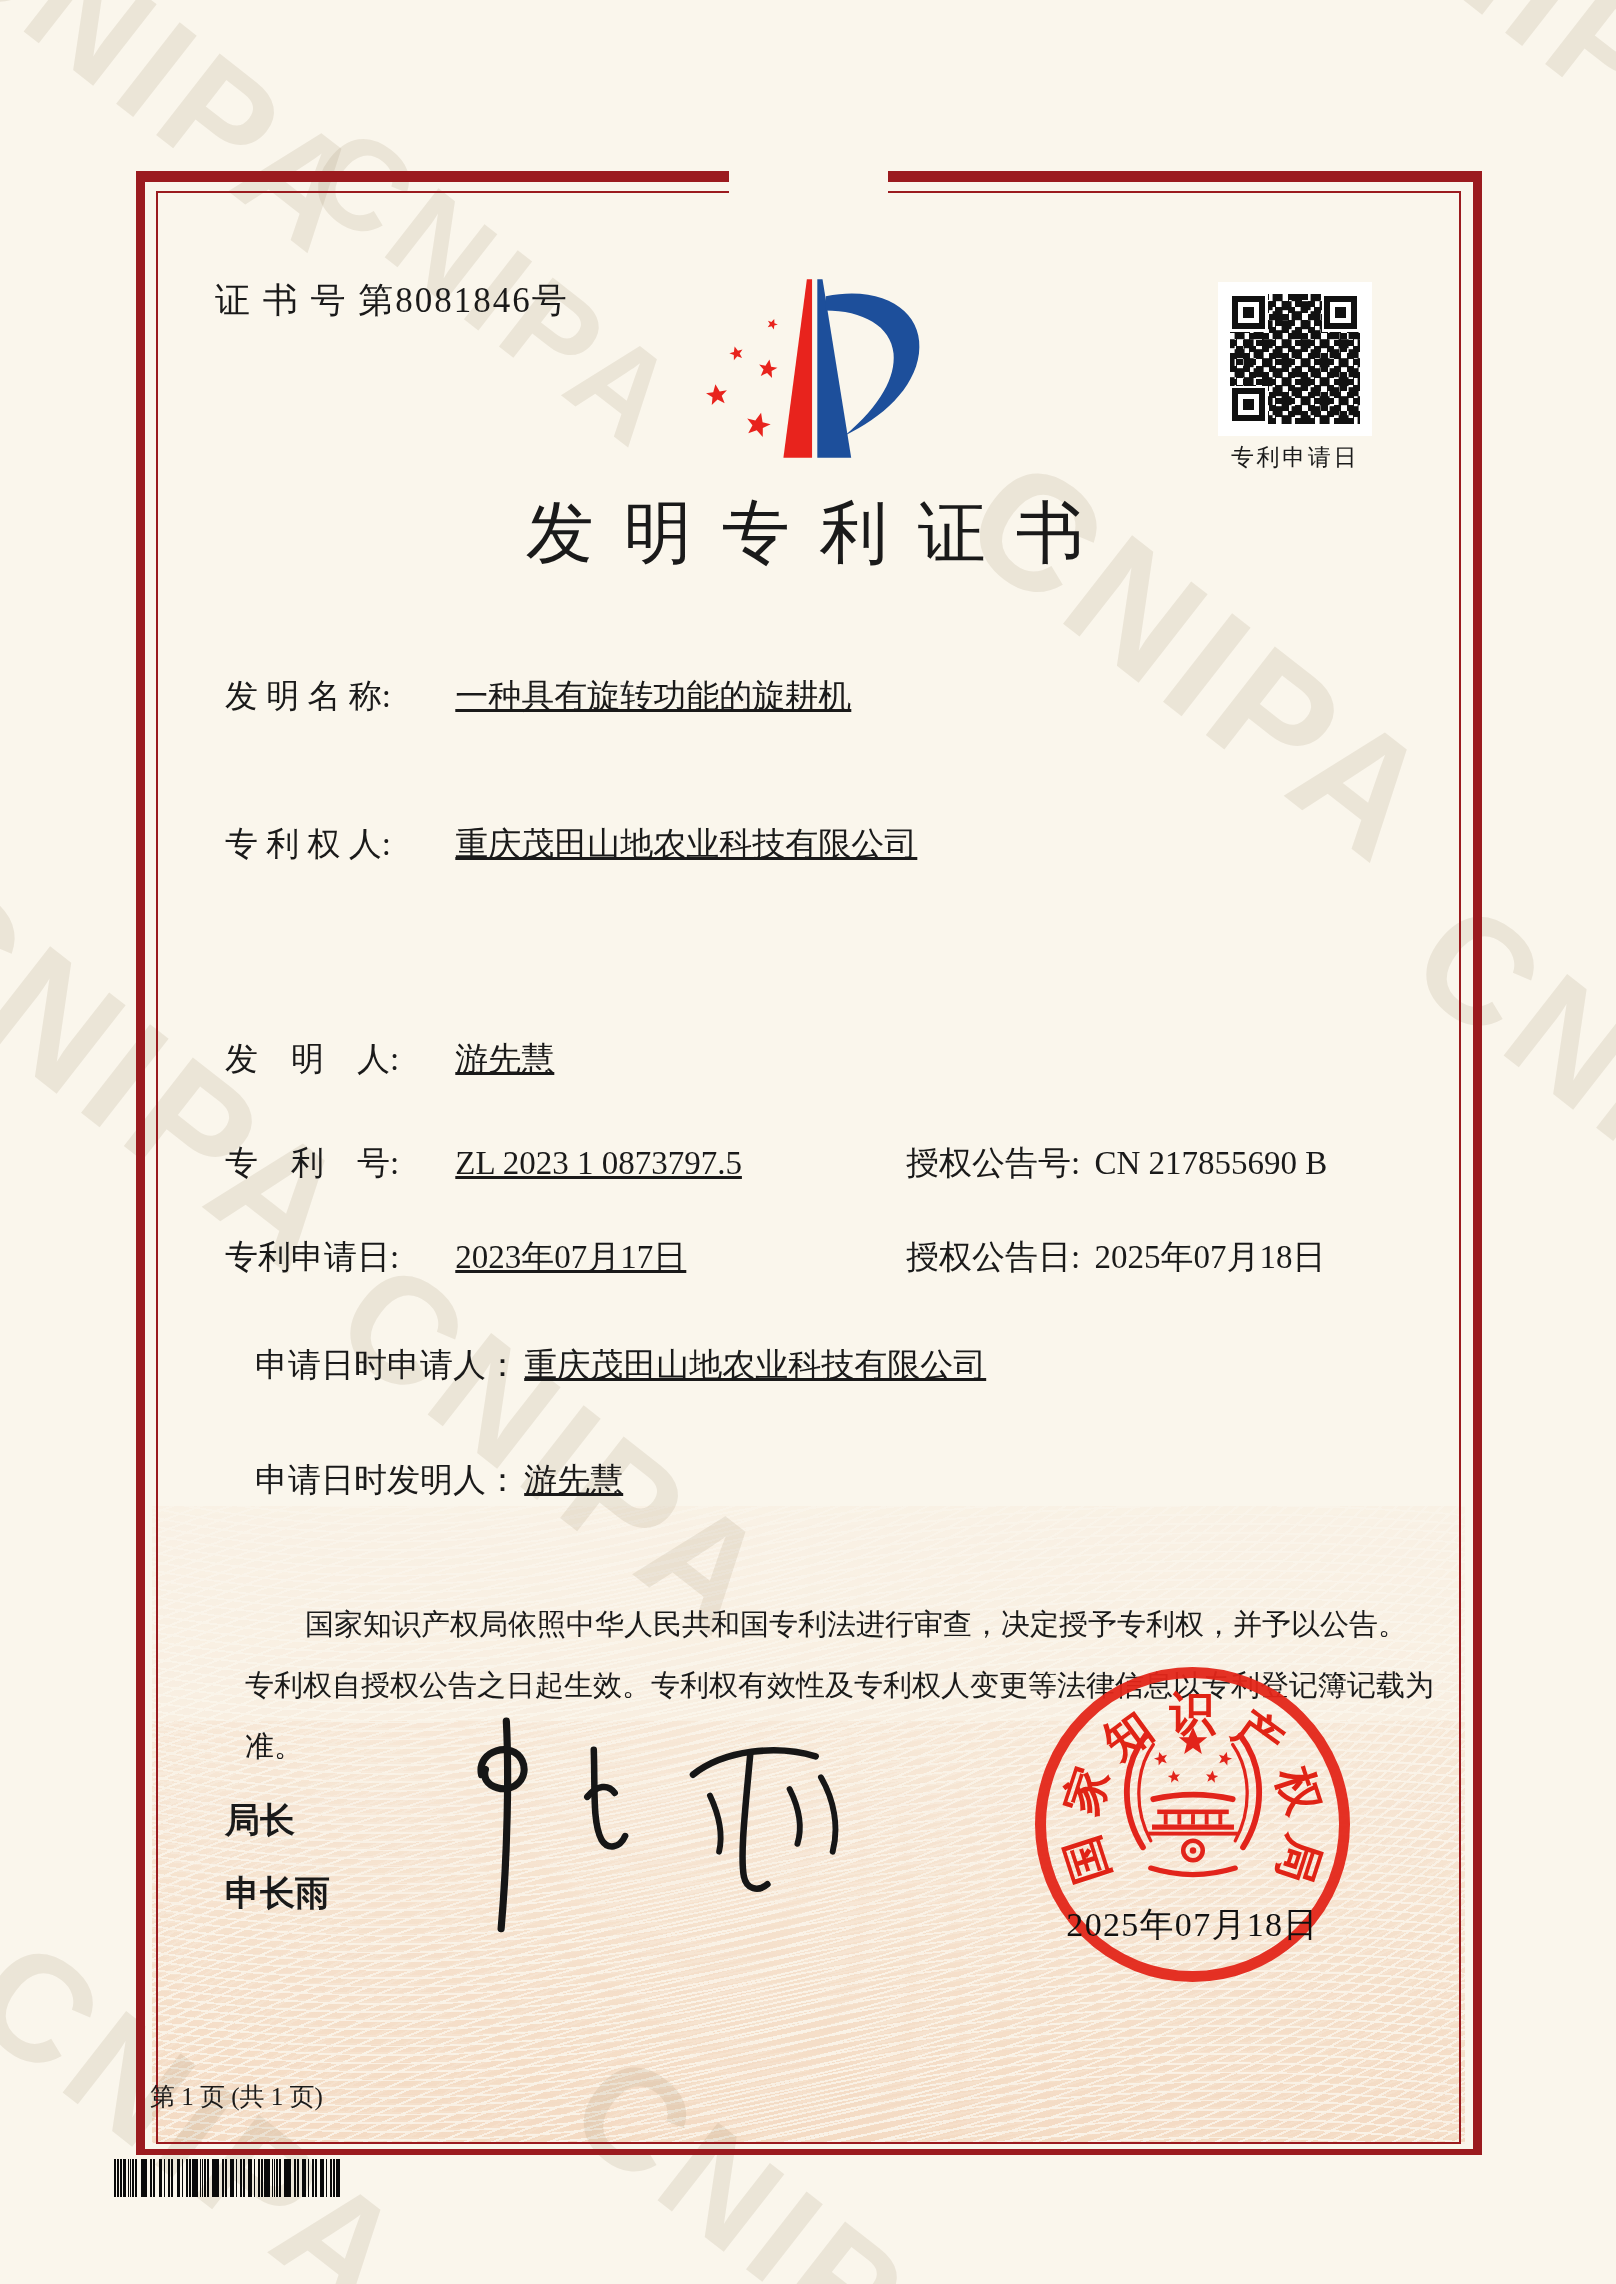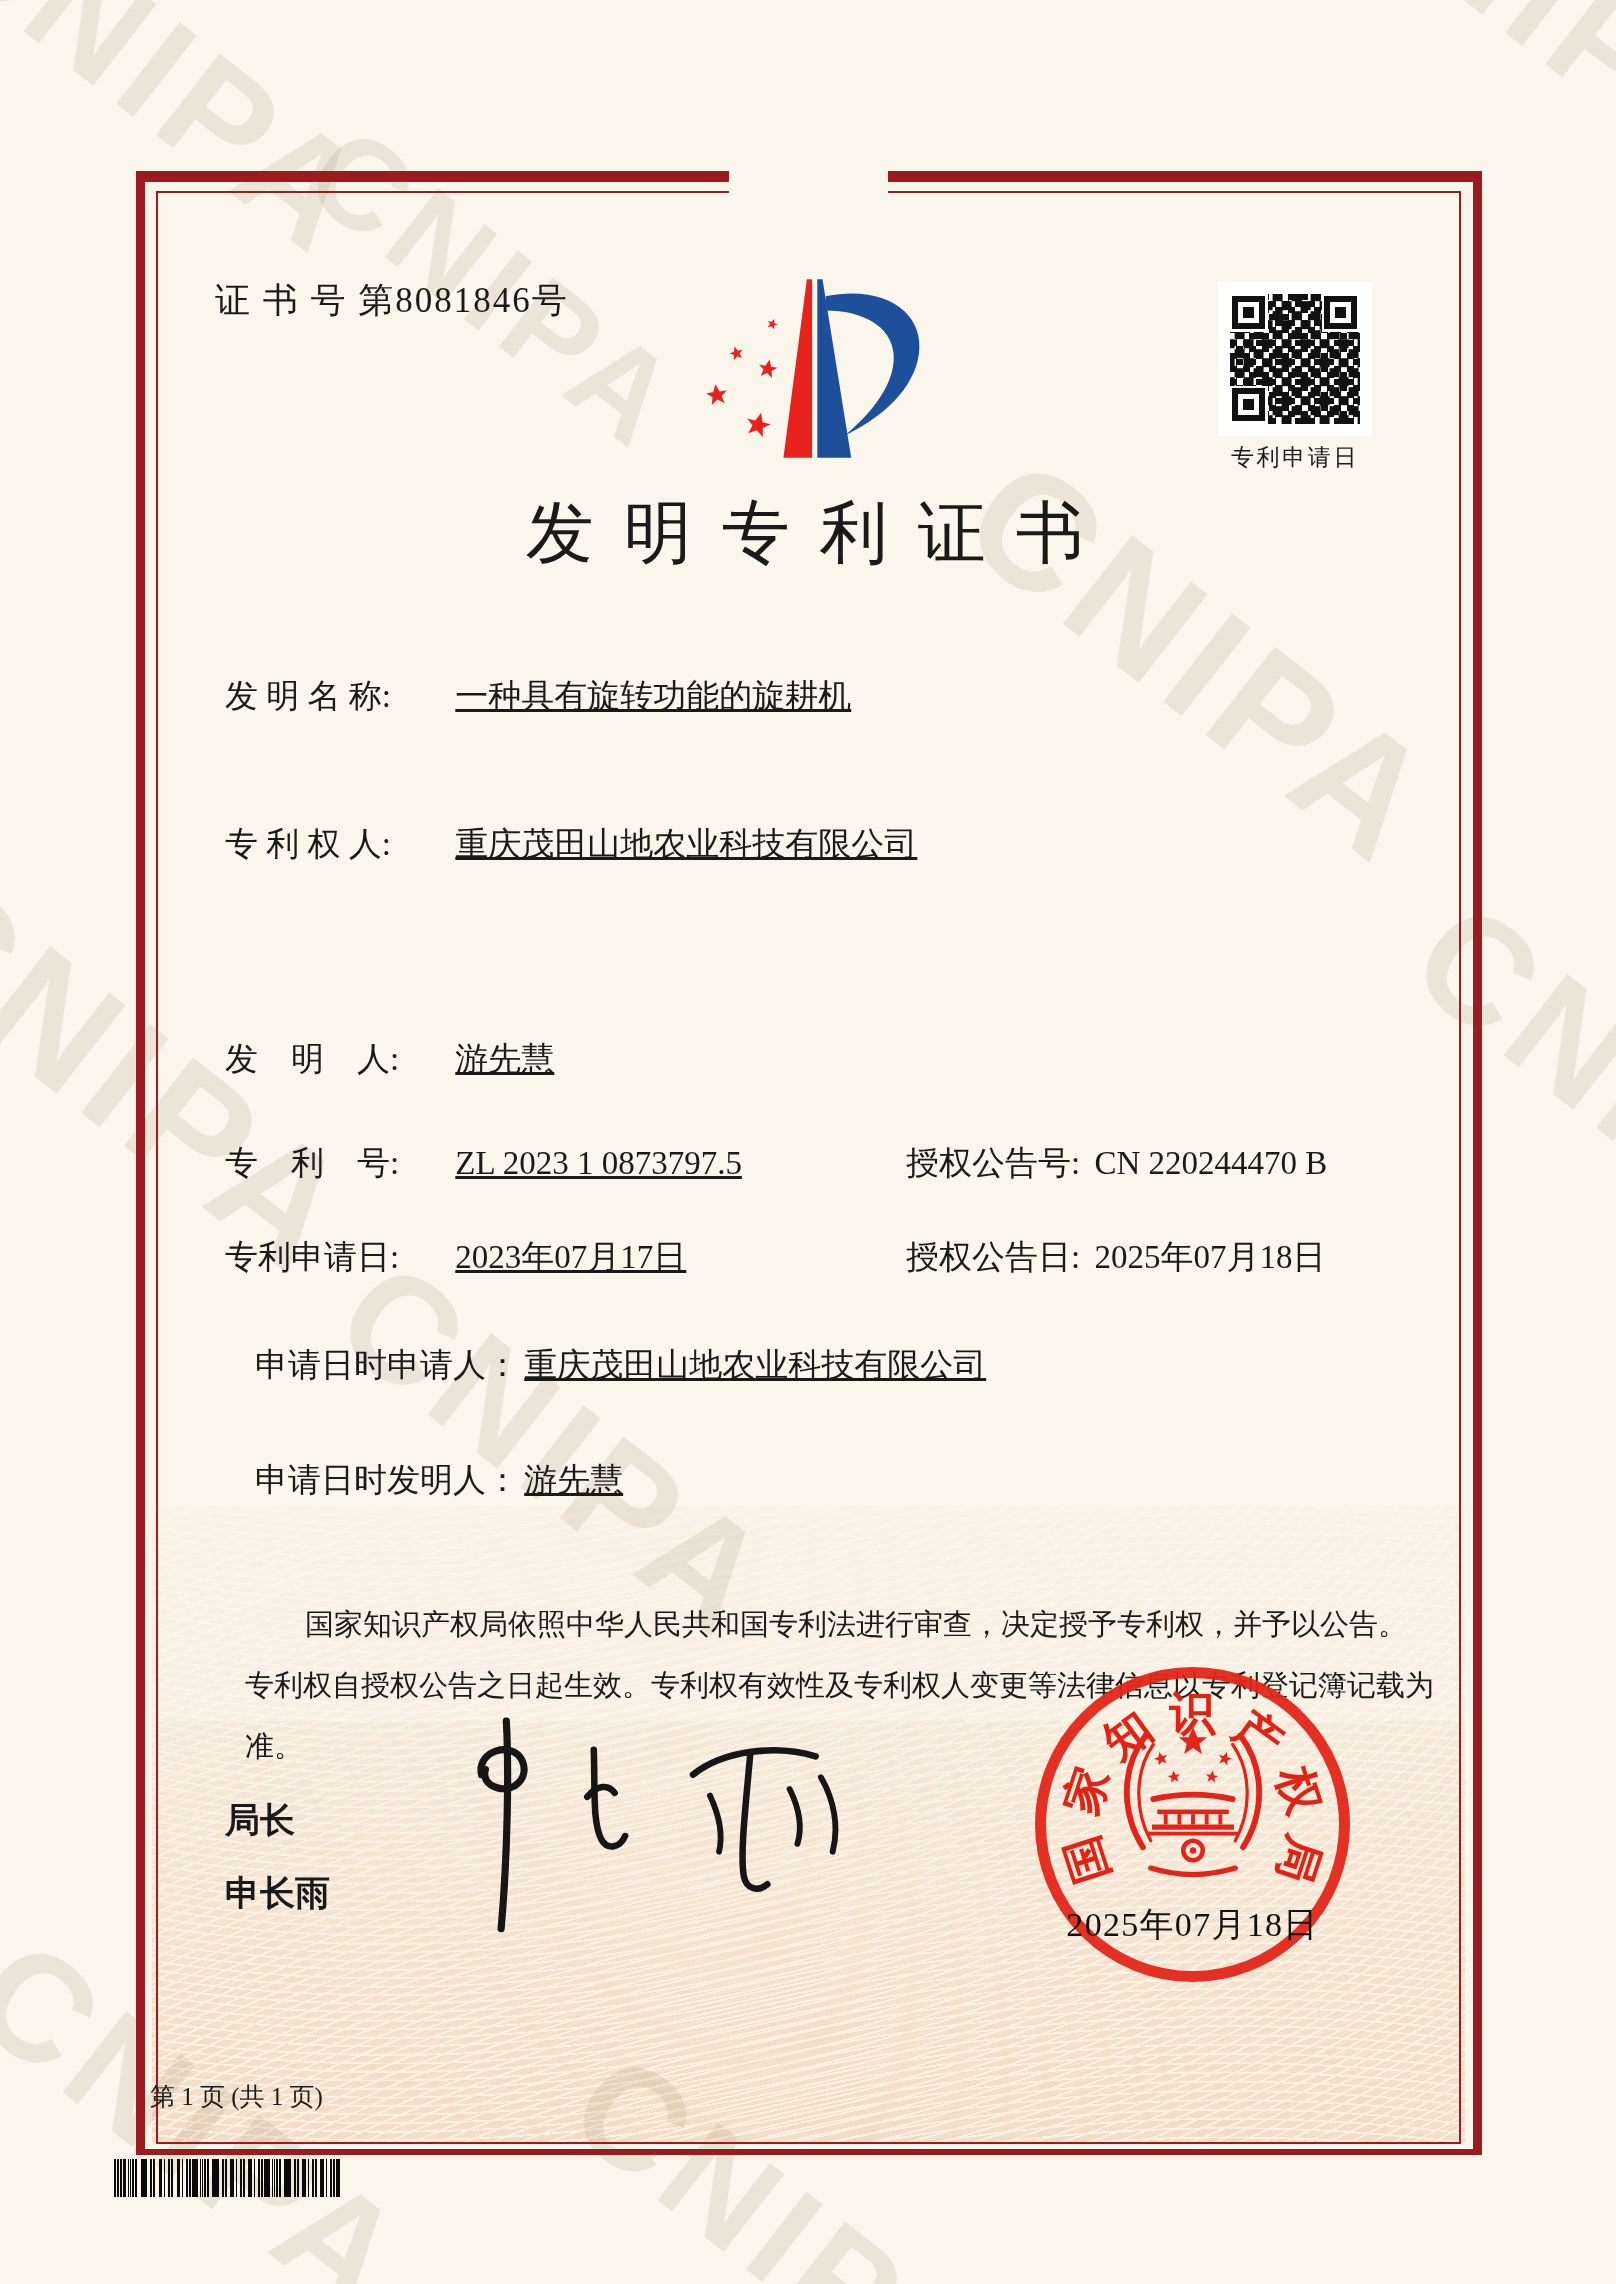--- a/index.html
+++ b/index.html
@@ -192,21 +192,21 @@
   <div class="row r1">
     <span class="lbl">专 利 权 人:</span><span class="val">重庆茂田山地农业科技有限公司</span>
   </div>
   <div class="row r3">
     <span class="lbl">发　明　人:</span><span class="val">游先慧</span>
   </div>
   <div class="row r45">
     <span class="lbl">专　利　号:</span><span class="val">ZL 2023 1 0873797.5</span>
   </div>
   <div class="row-r r45">
-    <span class="lbl">授权公告号:</span><span class="val">CN 220244470 B</span>
+    <span class="lbl">授权公告号:</span><span class="val">CN 217855690 B</span>
   </div>
   <div class="row r67">
     <span class="lbl">专利申请日:</span><span class="val">2023年07月17日</span>
   </div>
   <div class="row-r r67">
     <span class="lbl">授权公告日:</span><span class="val">2025年07月18日</span>
   </div>
   <div class="row plain r8">
     <span class="lbl">申请日时申请人：</span><span class="val" style="margin-left:5.2px">重庆茂田山地农业科技有限公司</span>
   </div>

